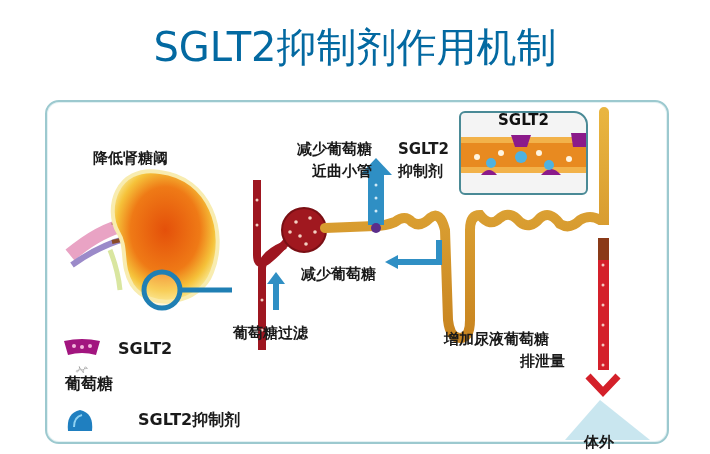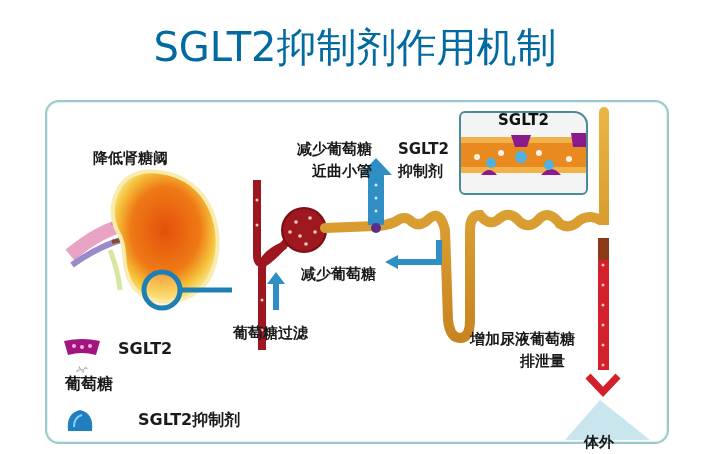--- a/index.html
+++ b/index.html
@@ -158,21 +158,21 @@
   </svg>
 </div>
 
 <div class="lbl" style="left:93px; top:147px;">降低肾糖阈</div>
 <div class="lbl center" style="left:262px; top:138px; width:110px;">减少葡萄糖</div>
 <div class="lbl center" style="left:262px; top:160px; width:110px;">近曲小管</div>
 <div class="lbl" style="left:398px; top:138px;">SGLT2</div>
 <div class="lbl" style="left:398px; top:160px;text-align:center;">抑制剂</div>
 <div class="lbl" style="left:301px; top:263px;">减少葡萄糖</div>
 <div class="lbl" style="left:233px; top:322px;">葡萄糖过滤</div>
-<div class="lbl" style="left:470px; top:328px;">增加尿液葡萄糖</div>
+<div class="lbl" style="left:444px; top:328px;">增加尿液葡萄糖</div>
 <div class="lbl" style="left:504px; top:350px;margin-left:16px;">排泄量</div>
 <div class="lbl" style="left:584px; top:418px;margin-top:13px;">体外</div>
 
 <div class="legend-row" style="top:333px;">
   <svg class="icon" viewBox="0 0 44 26">
     <path d="M4 6 Q22 2 40 6 L36 20 Q22 16 8 20 Z" fill="#a2157f"></path>
     <g fill="#f2b6dc">
         <circle cx="14" cy="11" r="2"></circle>
         <circle cx="22" cy="12" r="2"></circle>
         <circle cx="30" cy="11" r="2"></circle>

